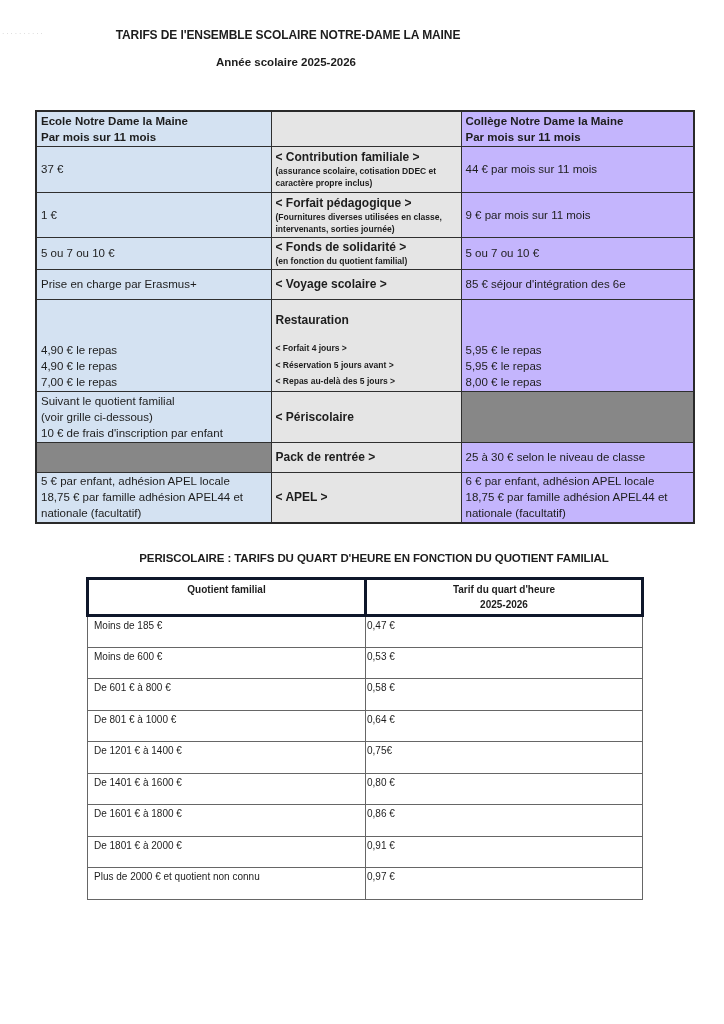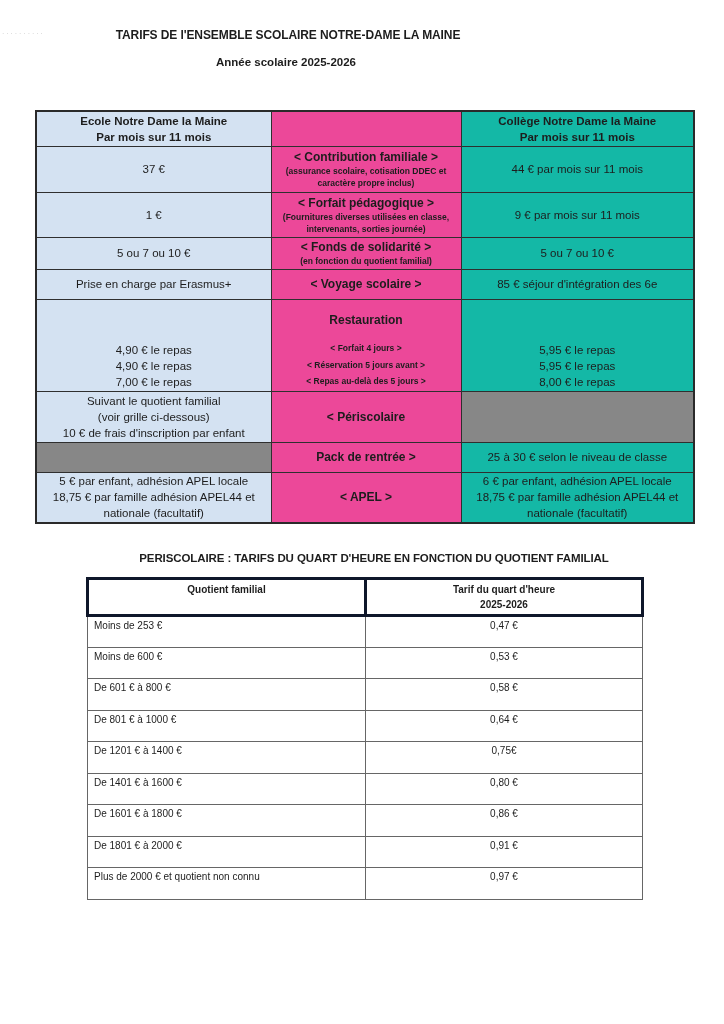--- a/index.html
+++ b/index.html
@@ -19,29 +19,29 @@
       position: absolute; left: 2px; top: 30px; font-size: 7px; color: #d2d2d2;
     }
 
     
     .fee-table {
       position: absolute; left: 35px; top: 110px; width: 658px;
       border-collapse: collapse; table-layout: fixed;
       border: 2px solid #2a2a2a;
     }
     .fee-table td {
-      border: 1.5px solid #2f2f2f; padding: 0 4px; text-align: center; vertical-align: middle;
+      border: 1.5px solid #2f2f2f; padding: 0 4px; text-align: left; vertical-align: middle;
       font-size: 11.5px; line-height: 16px;
     }
     .fee-table col.c1 { width: 235px; }
     .fee-table col.c2 { width: 190px; }
     .fee-table col.c3 { width: 233px; }
     .blue { background: #d4e2f2; }
-    .pink { background: #14b8a6; }
-    .mid  { background: #ec4899; }
+    .pink { background: #c4b5fd; }
+    .mid  { background: #e5e5e5; }
     .grey { background: #878787; }
     .hdr { font-weight: bold; }
     .lbl-main { font-weight: bold; font-size: 12px; display: block; }
     .lbl-sub { font-weight: bold; font-size: 8.5px; line-height: 12px; display: block; }
     .lbl-small { font-weight: bold; font-size: 8.5px; line-height: 16.5px; display: block; }
     .v-bottom { vertical-align: bottom !important; padding-bottom: 1px !important; }
     .line { display: block; }
 
     
     .peri-title {
@@ -59,21 +59,21 @@
     .qf-table col.q2 { width: 277px; }
     .qf-table th {
       border: 3px solid #0f172a; font-size: 10px; font-weight: bold; height: 31px;
       vertical-align: top; padding-top: 2px; line-height: 15px;
     }
     .qf-table td {
       border: 1px solid #666; font-size: 10px; height: 31.5px; vertical-align: top;
       padding-top: 2px; line-height: 13px; box-sizing: border-box;
     }
     .qf-table td.qf { padding-left: 6px; text-align: left; }
-    .qf-table td.rate { text-align: center; }
+    .qf-table td.rate { }
   </style>
 </head>
 <body>
 
 <div class="scan-artifact">· · · · · · · · · ·</div>
 
 <div class="doc-title">TARIFS DE l'ENSEMBLE SCOLAIRE NOTRE-DAME LA MAINE</div>
 <div class="doc-subtitle">Année scolaire 2025-2026</div>
 
 <table class="fee-table">
@@ -198,21 +198,21 @@
     <tr>
       <th>Quotient familial</th>
       <th>
         <span class="line">Tarif du quart d'heure</span>
         <span class="line">2025-2026</span>
       </th>
     </tr>
   </thead>
   <tbody id="qf-body">
       <tr>
-        <td class="qf">Moins de 253 €</td>
+        <td class="qf">Moins de 185 €</td>
         <td class="rate">0,47 €</td>
       </tr>
       <tr>
         <td class="qf">Moins de 600 €</td>
         <td class="rate">0,53 €</td>
       </tr>
       <tr>
         <td class="qf">De 601 € à 800 €</td>
         <td class="rate">0,58 €</td>
       </tr>

